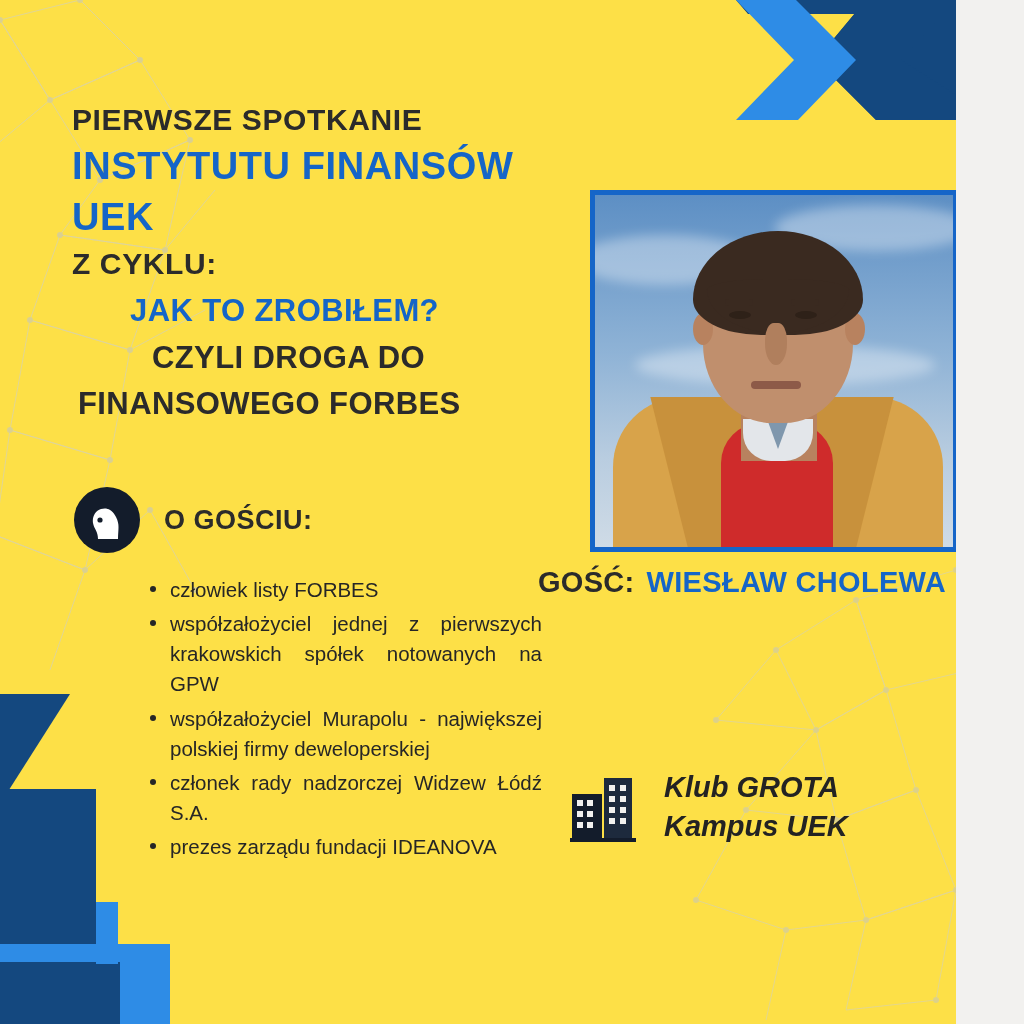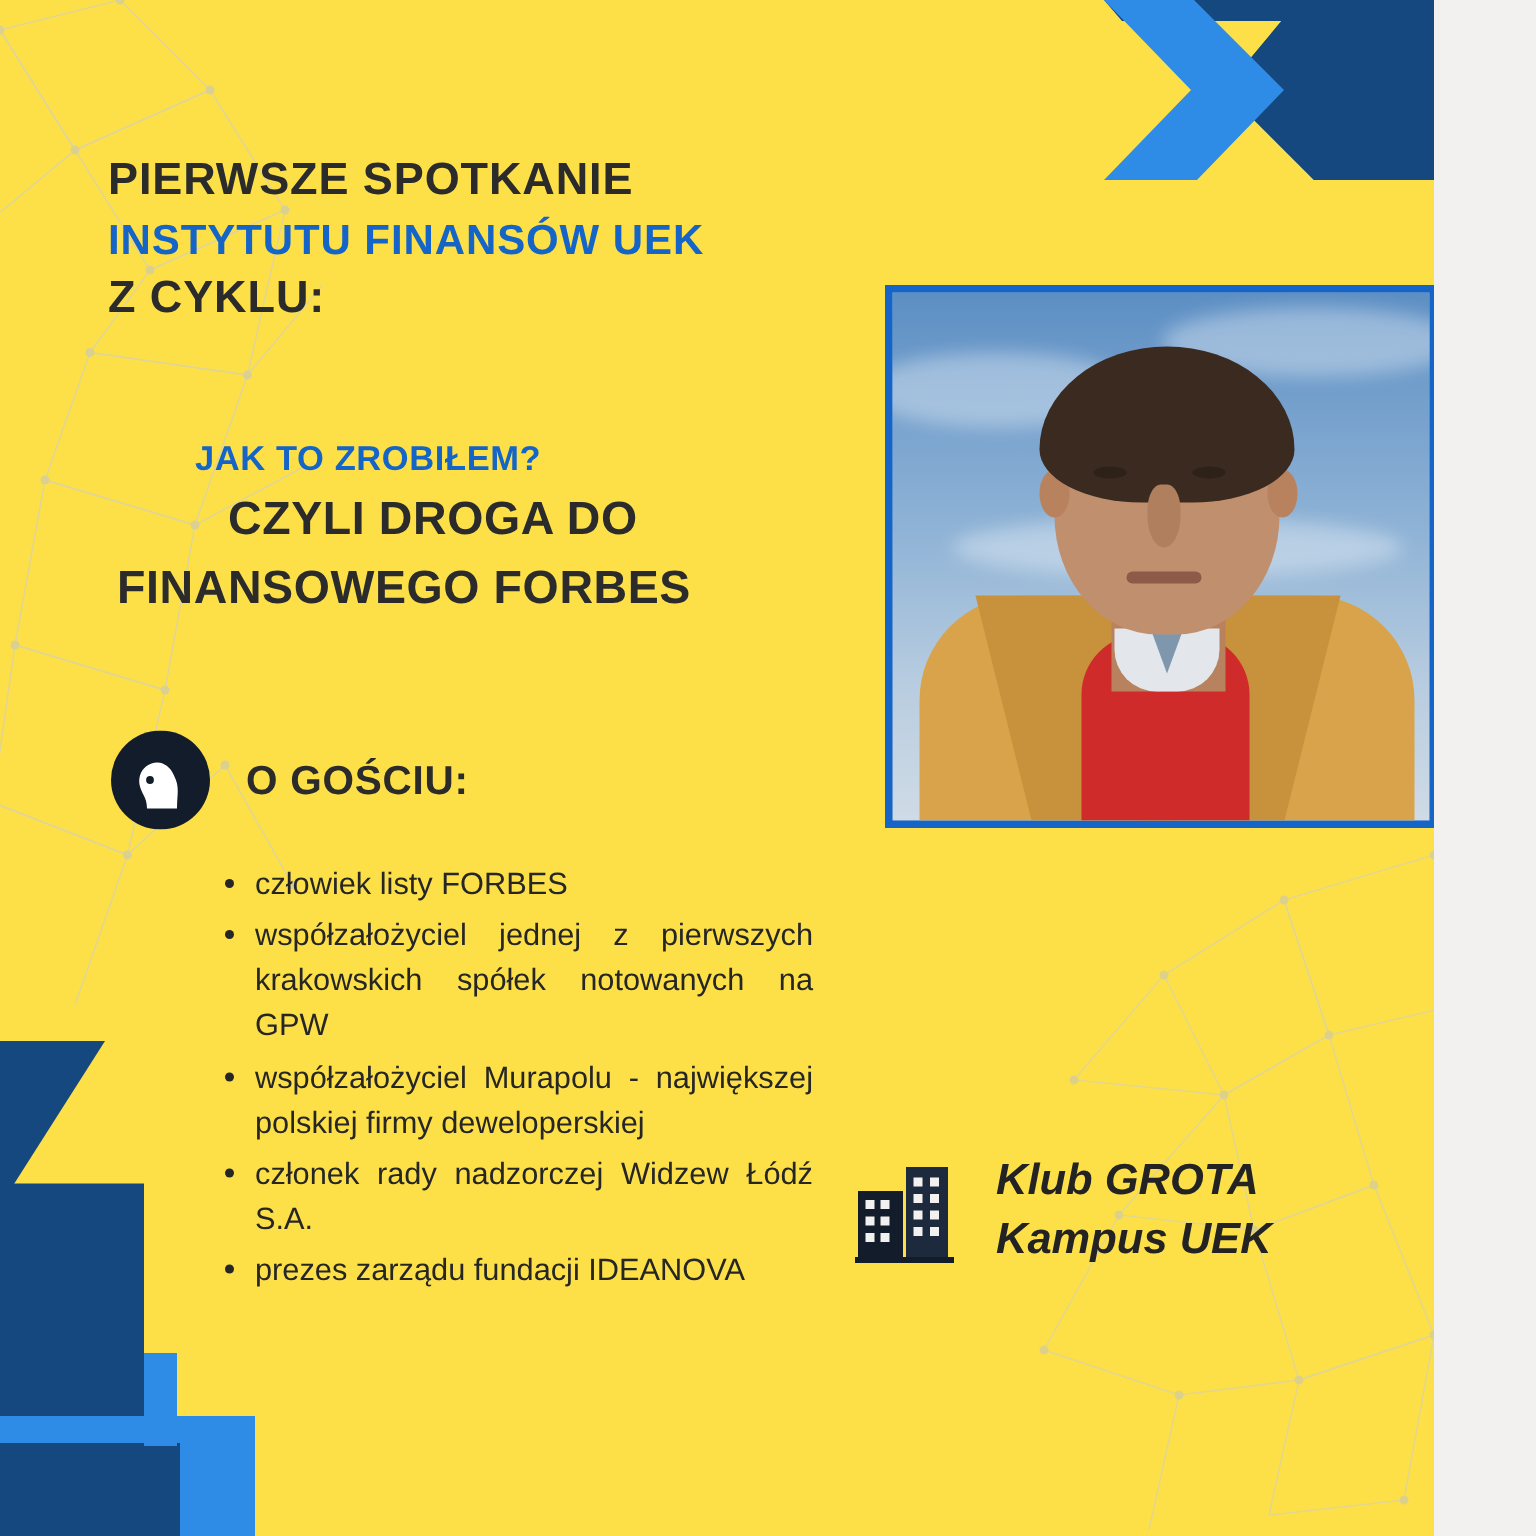--- a/index.html
+++ b/index.html
@@ -56,35 +56,35 @@
   .headline .l1,
   .headline .l3 {
     color: #2b2b2b;
     font-size: 30px;
     font-weight: bold;
     letter-spacing: .6px;
     line-height: 1.36;
   }
   .headline .l2 {
     color: #1565c8;
-    font-size: 28px;
+    font-size: 38px;
     font-weight: bold;
     letter-spacing: .6px;
     line-height: 1.36;
   }
 
   .title-block {
     position: absolute;
     left: 78px;
     top: 288px;
     width: 520px;
   }
   .title-block .t1 {
     color: #1565c8;
-    font-size: 23px;
+    font-size: 31px;
     font-weight: bold;
     letter-spacing: .4px;
     margin-left: 52px;
     line-height: 1.5;
   }
   .title-block .t2 {
     color: #2b2b2b;
     font-size: 31px;
     font-weight: bold;
     letter-spacing: .4px;
@@ -468,20 +468,24 @@
     <div class="ear-r"></div>
     <div class="hair"></div>
     <div class="brow l"></div>
     <div class="brow r"></div>
     <div class="eye l"></div>
     <div class="eye r"></div>
     <div class="nose"></div>
     <div class="mouth"></div>
   </div>
 
+  <div class="guest-line">
+    <span class="lbl">GOŚĆ:</span>
+    <span class="nm">WIESŁAW CHOLEWA</span>
+  </div>
 
 
   <div class="info-row where">
     <span class="icon-box">
       <svg width="70" height="70" viewBox="0 0 70 70">
         <rect x="4" y="22" width="30" height="44" fill="#131c2b"></rect>
         <rect x="36" y="6" width="28" height="60" fill="#1d2a3d"></rect>
         <g fill="#f2f1ef">
           <rect x="9" y="28" width="6" height="6"></rect>
             <rect x="19" y="28" width="6" height="6"></rect>

